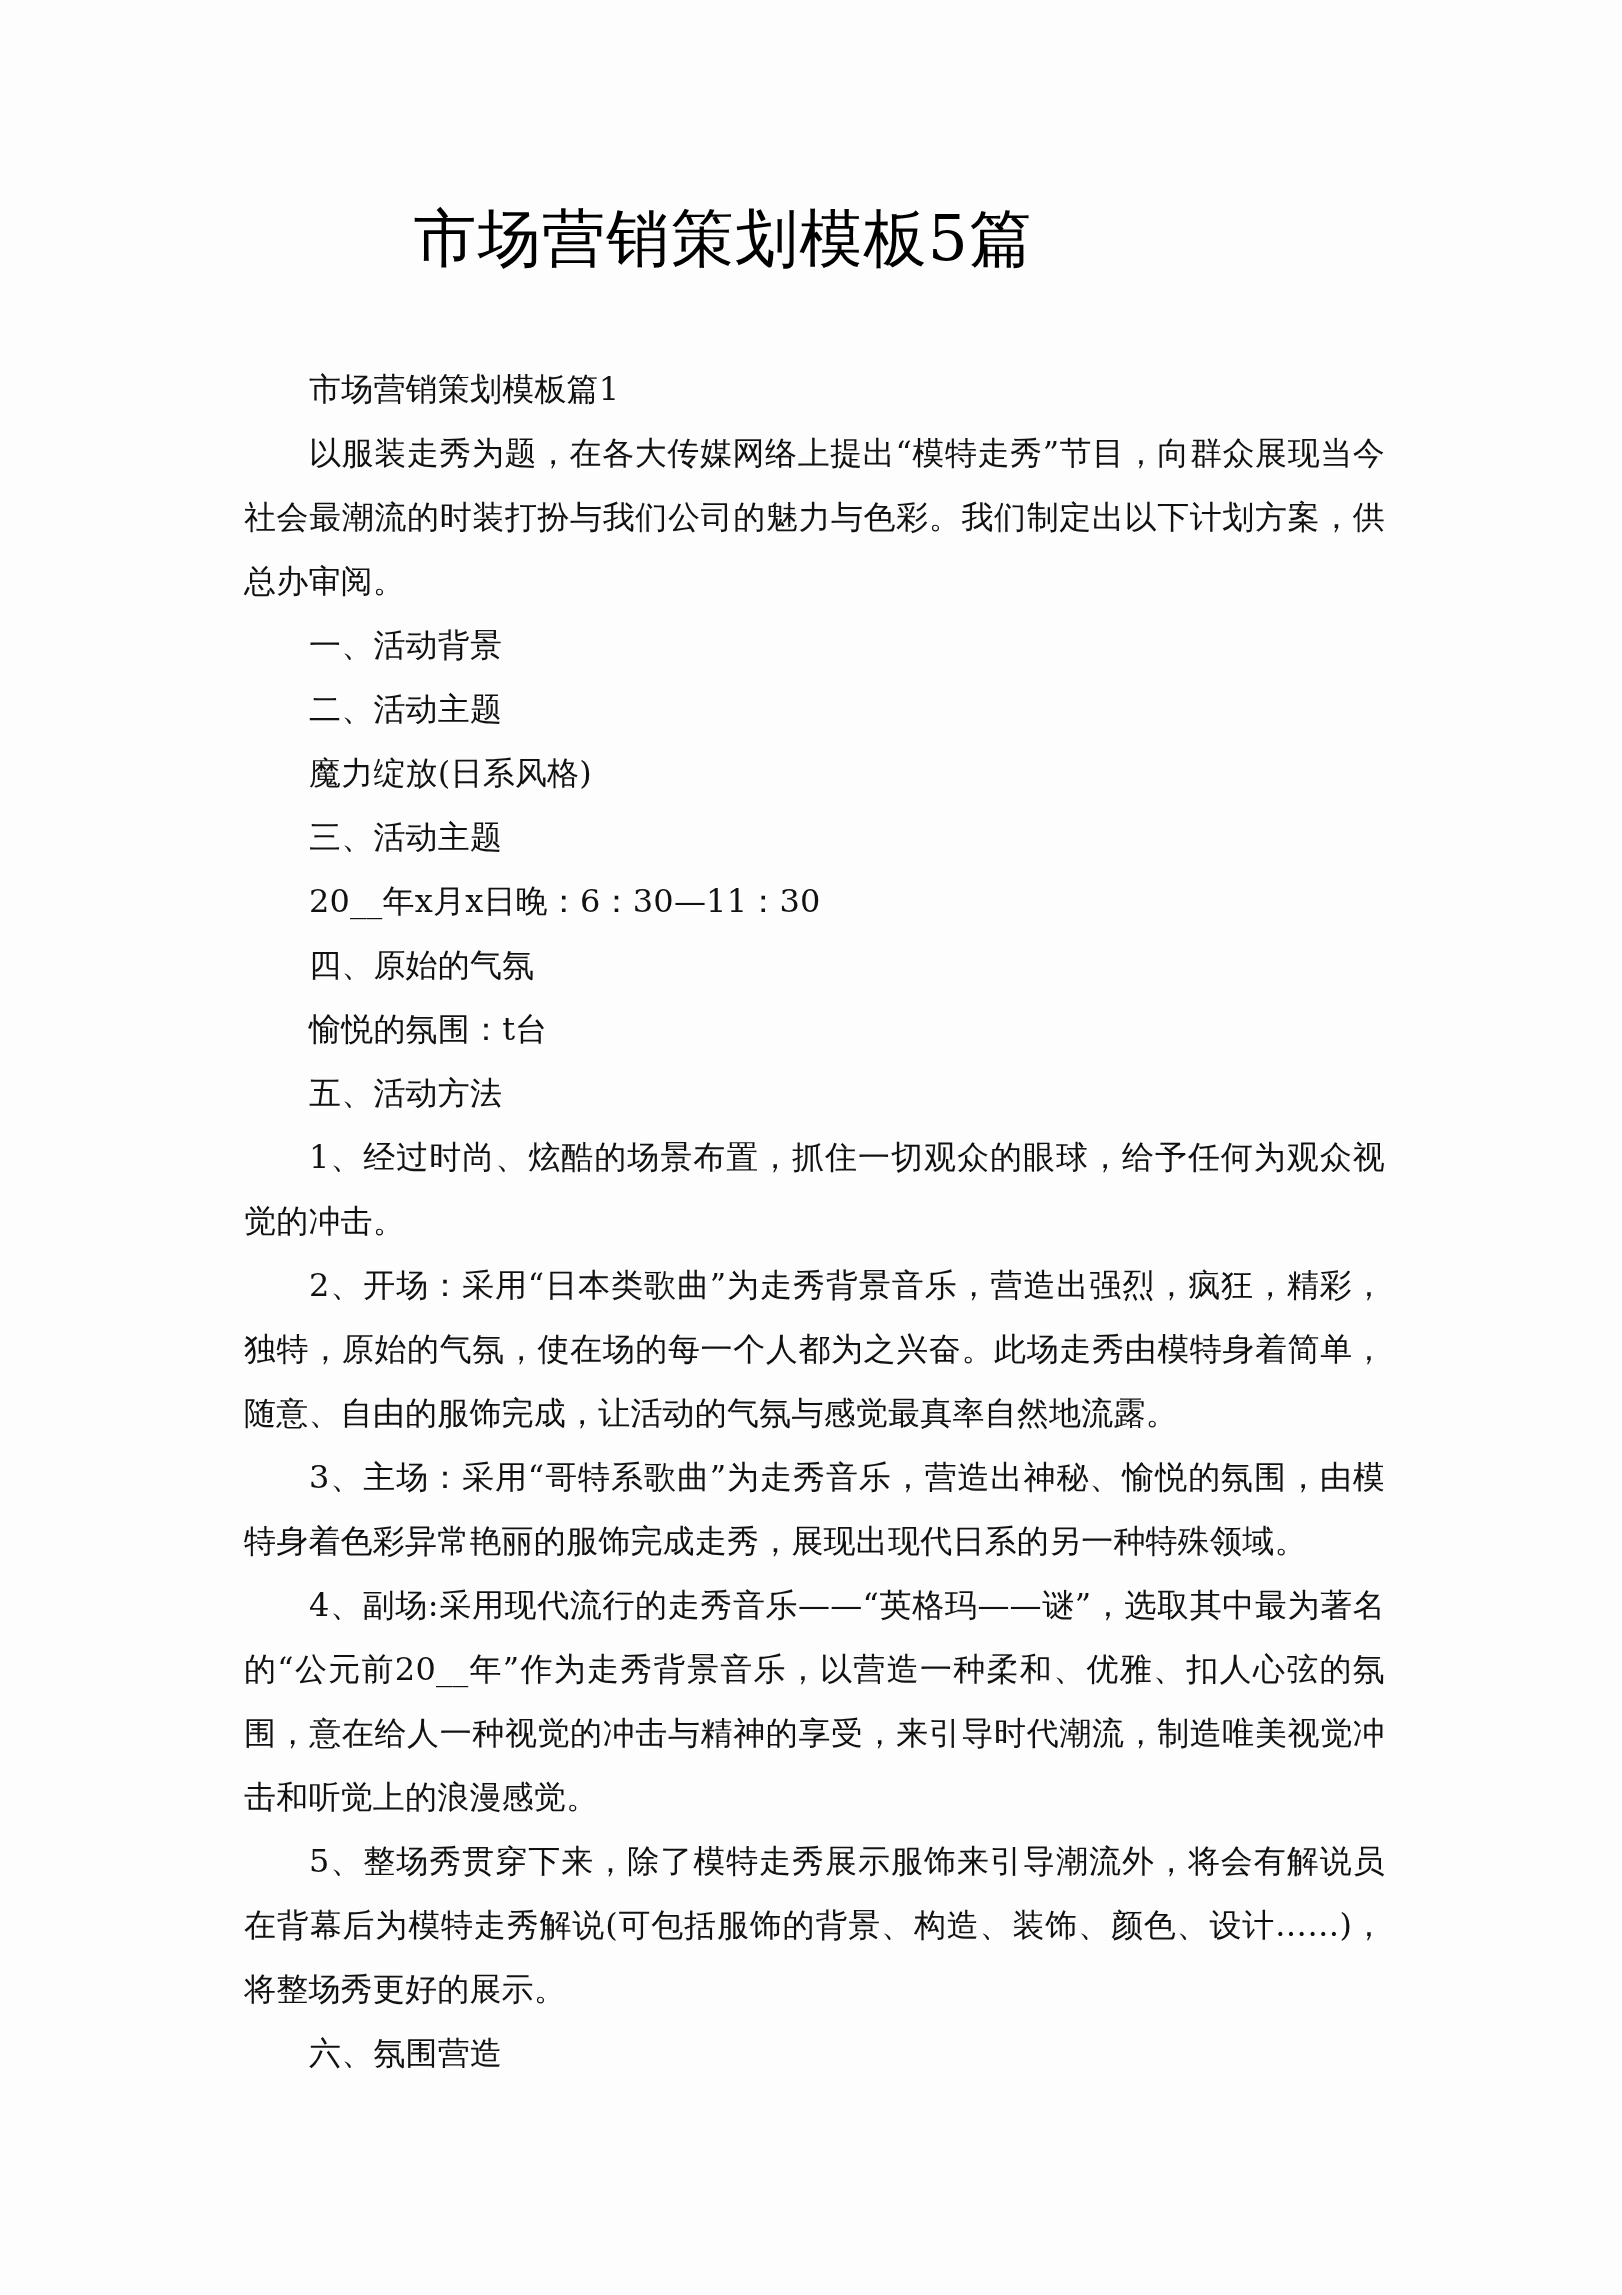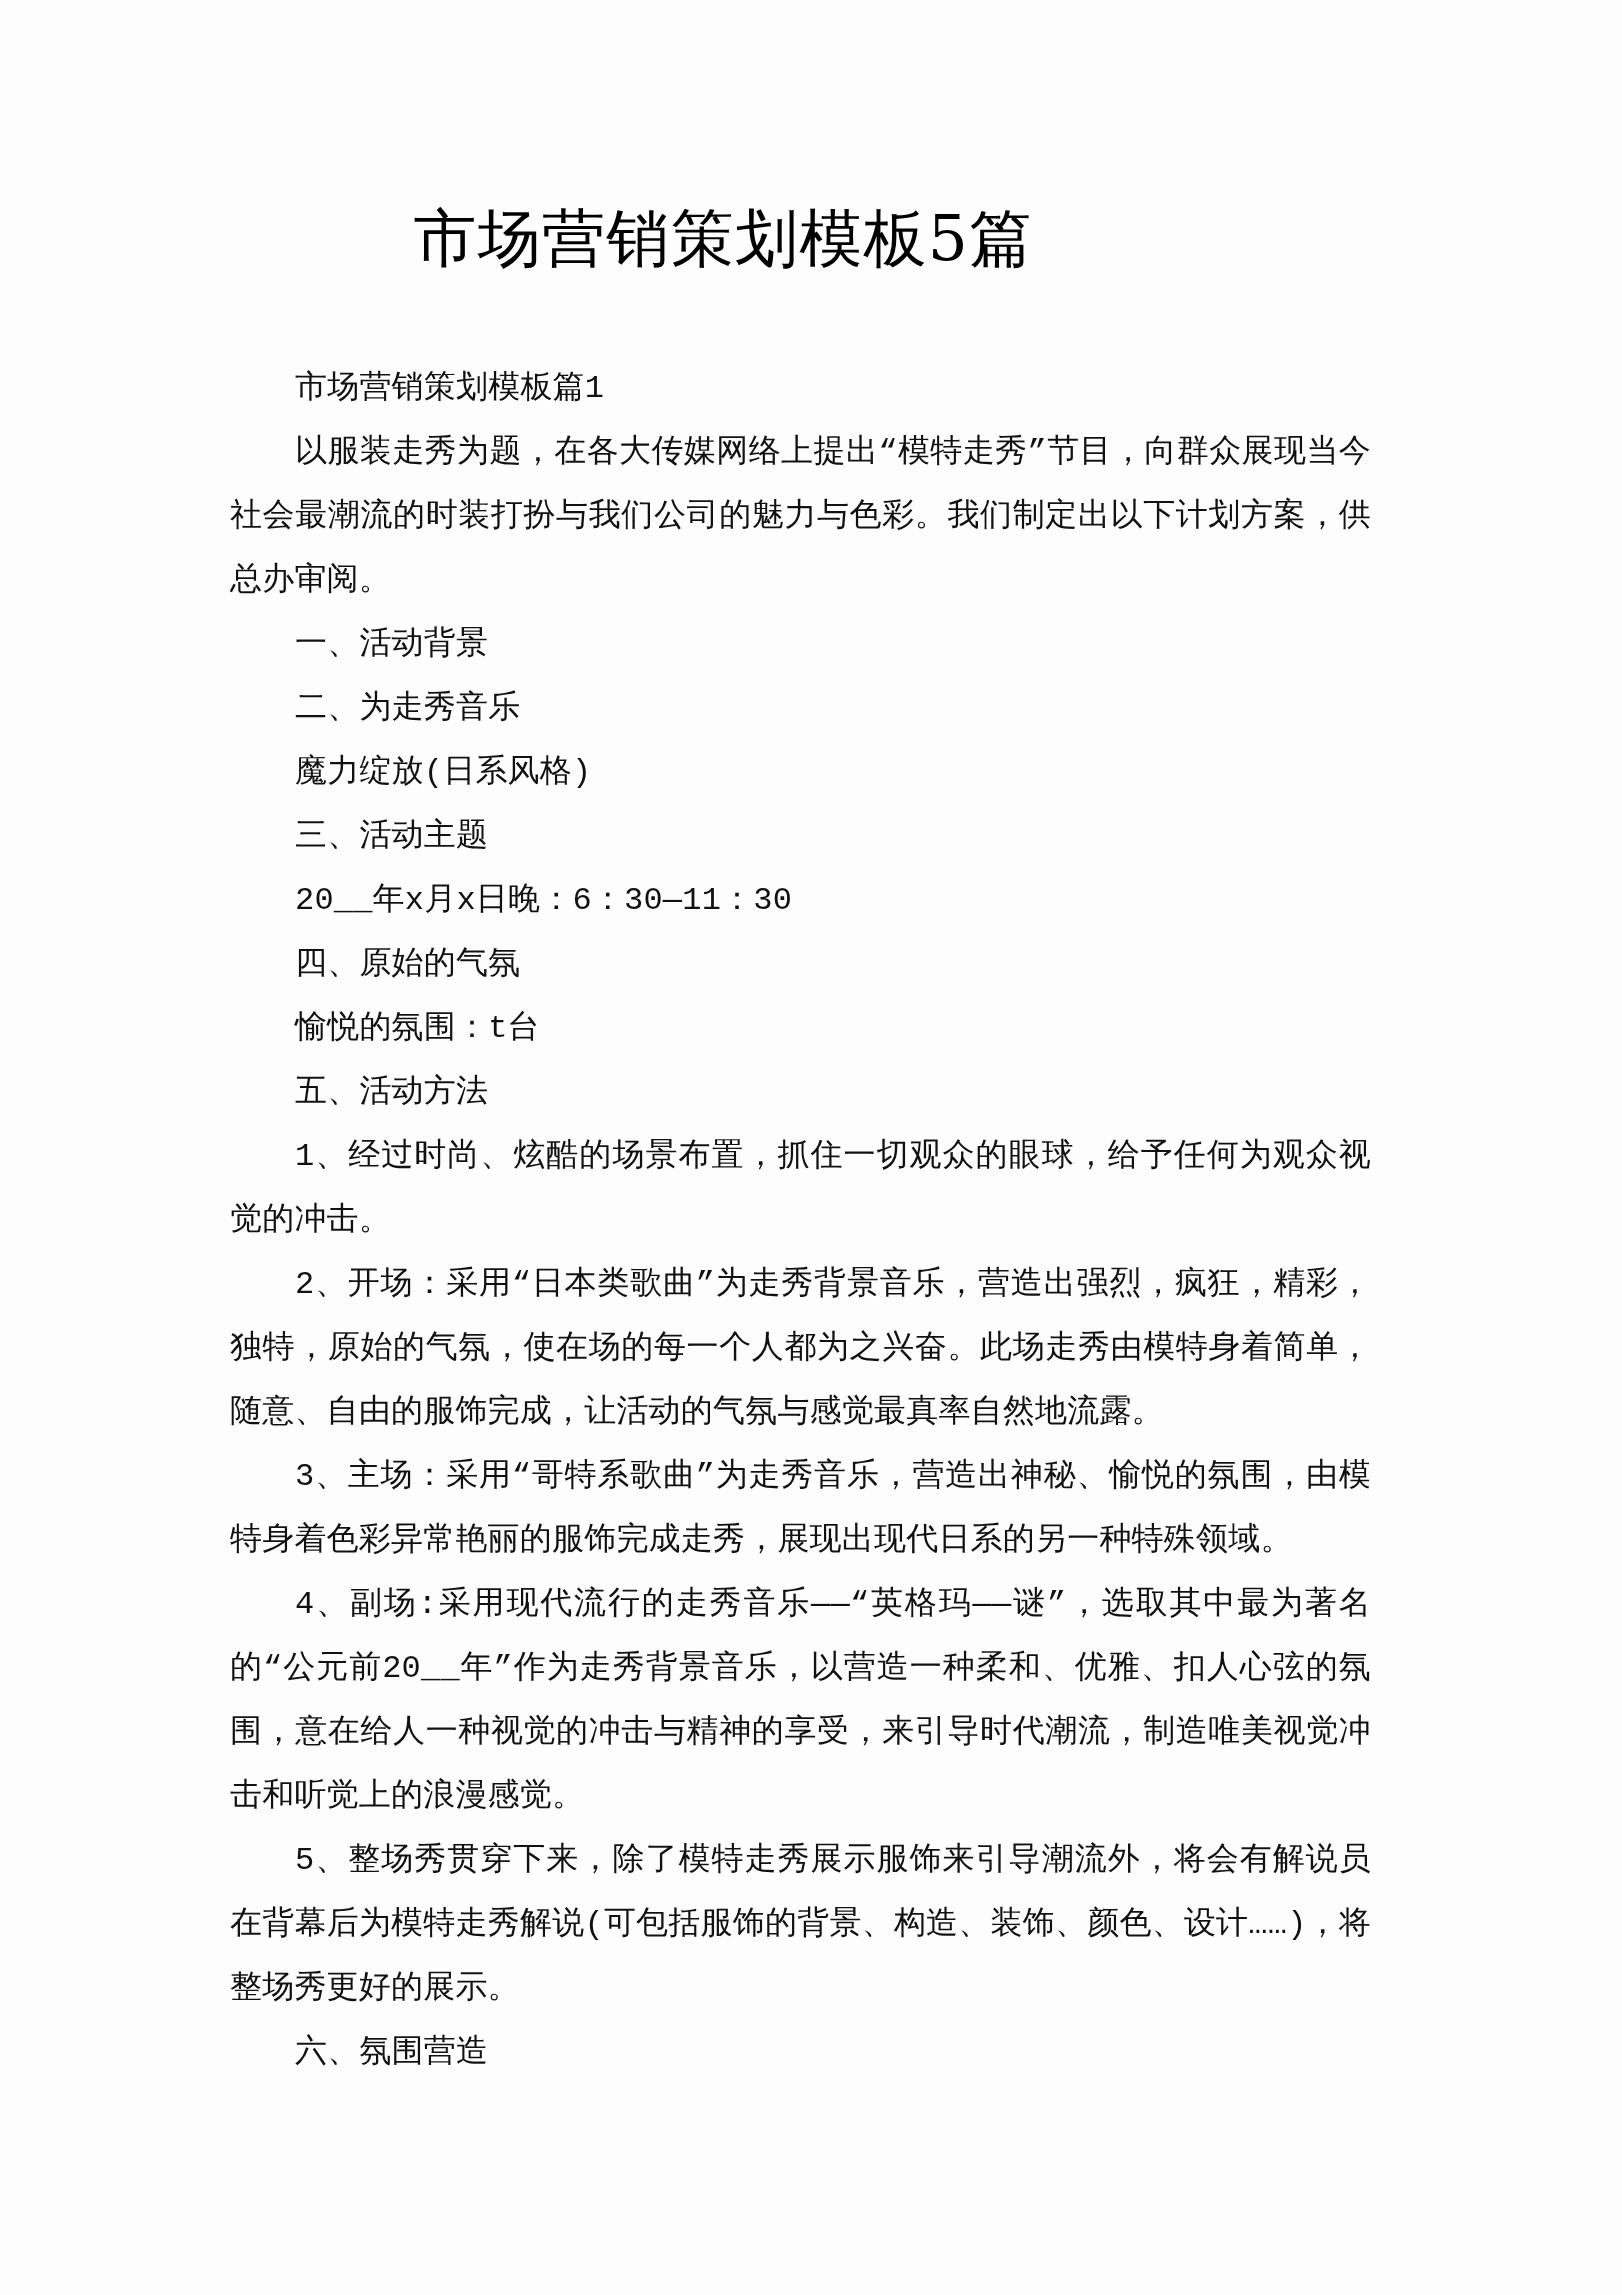--- a/index.html
+++ b/index.html
@@ -1,36 +1,36 @@
 <!DOCTYPE html>
 <html style="font-size:10.5px"><head>
 <meta charset="utf-8">
 <style>
   html, body { margin: 0; padding: 0; background: #fdfdfd; }
   body { width: 1623px; height: 2295px; position: relative; overflow: hidden;
          font-family: "DejaVu Serif", "Liberation Serif", serif; color: #111; }
   .page { position: absolute; left: 0; top: 0; width: 1623px; height: 2295px; background: #fdfdfd; }
   .title { position: absolute; left: 0; width: 1447px; top: 196px; text-align: center;
            font-size: 63px; line-height: 85px; letter-spacing: 1.3px; color: #000; }
-  .body { position: absolute; left: 230px; top: 357px; width: 1141px; font-family: Liberation Mono, monospace; }
+  .body { position: absolute; left: 244px; top: 357px; width: 1141px; }
   .para { margin: 0; font-size: 32px; line-height: 64px; text-align: justify;
           text-align-last: left; color: #111; letter-spacing: 0.2px; }
   .indent { text-indent: 65px; }
 </style>
 </head>
 <body>
 
 <div class="page">
   <div class="title">市场营销策划模板5篇</div>
 
   <div class="body">
     <p class="para indent">市场营销策划模板篇1</p>
     <p class="para indent">以服装走秀为题，在各大传媒网络上提出“模特走秀”节目，向群众展现当今社会最潮流的时装打扮与我们公司的魅力与色彩。我们制定出以下计划方案，供总办审阅。</p>
     <p class="para indent">一、活动背景</p>
-    <p class="para indent">二、为走秀音乐</p>
+    <p class="para indent">二、活动主题</p>
     <p class="para indent">魔力绽放(日系风格)</p>
     <p class="para indent">三、活动主题</p>
     <p class="para indent">20__年x月x日晚：6：30—11：30</p>
     <p class="para indent">四、原始的气氛</p>
     <p class="para indent">愉悦的氛围：t台</p>
     <p class="para indent">五、活动方法</p>
     <p class="para indent">1、经过时尚、炫酷的场景布置，抓住一切观众的眼球，给予任何为观众视觉的冲击。</p>
     <p class="para indent">2、开场：采用“日本类歌曲”为走秀背景音乐，营造出强烈，疯狂，精彩，独特，原始的气氛，使在场的每一个人都为之兴奋。此场走秀由模特身着简单，随意、自由的服饰完成，让活动的气氛与感觉最真率自然地流露。</p>
     <p class="para indent">3、主场：采用“哥特系歌曲”为走秀音乐，营造出神秘、愉悦的氛围，由模特身着色彩异常艳丽的服饰完成走秀，展现出现代日系的另一种特殊领域。</p>
     <p class="para indent">4、副场:采用现代流行的走秀音乐——“英格玛——谜”，选取其中最为著名的“公元前20__年”作为走秀背景音乐，以营造一种柔和、优雅、扣人心弦的氛围，意在给人一种视觉的冲击与精神的享受，来引导时代潮流，制造唯美视觉冲击和听觉上的浪漫感觉。</p>

